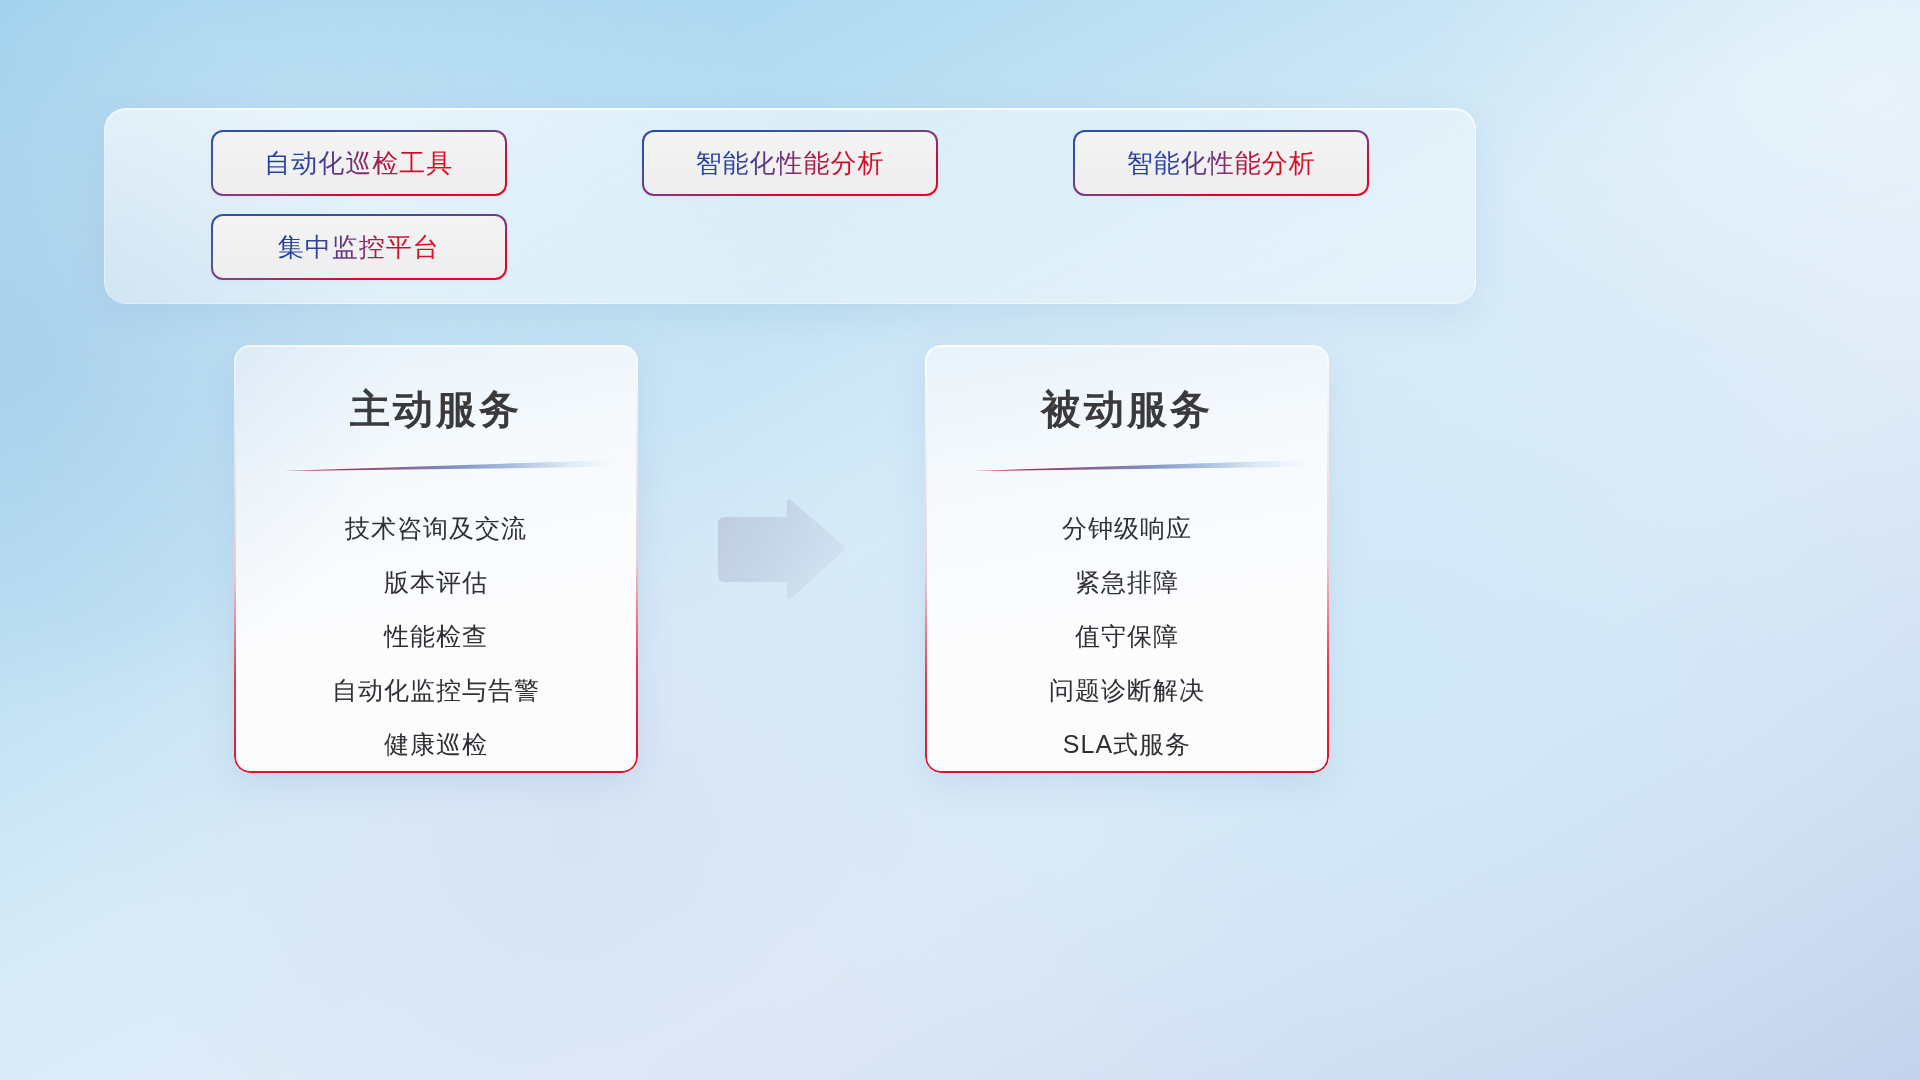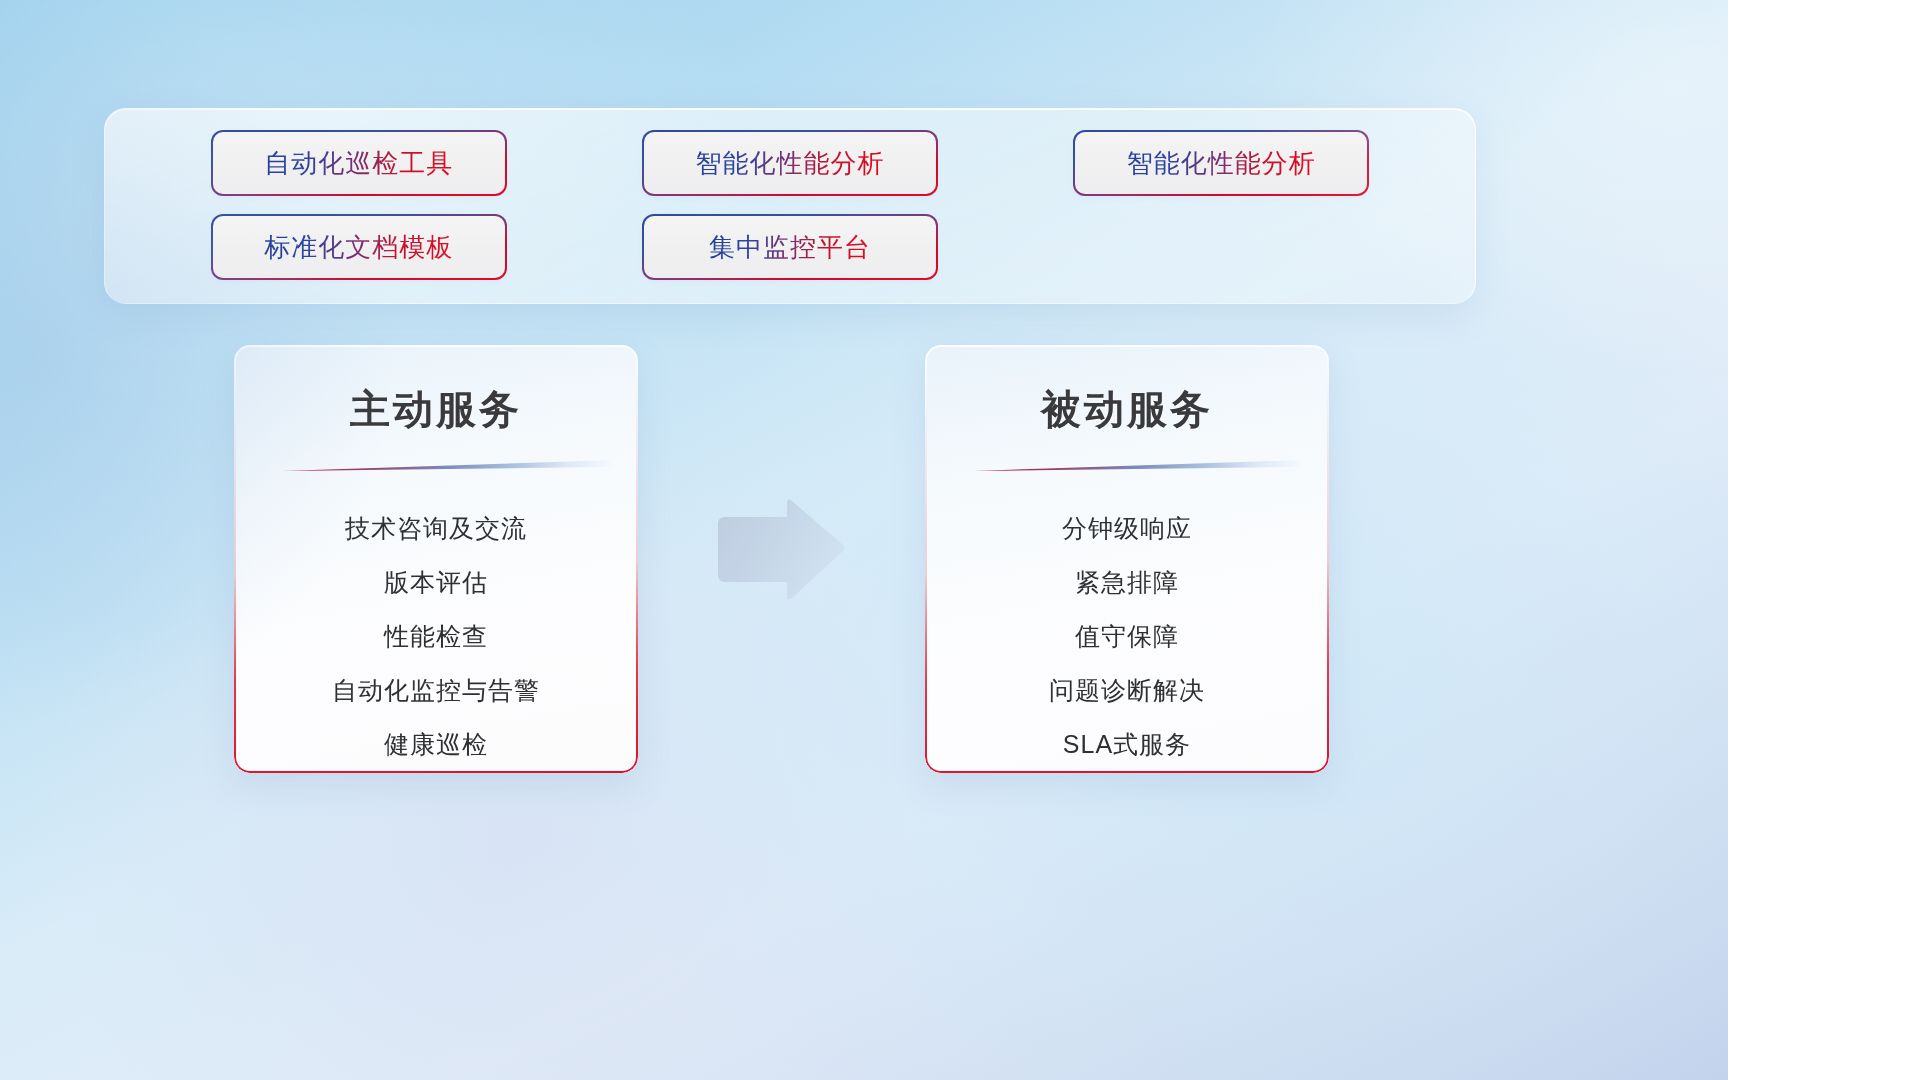--- a/index.html
+++ b/index.html
@@ -8,21 +8,21 @@
   html, body {
     width: 1920px;
     height: 1080px;
     overflow: hidden;
     font-family: "Liberation Sans", "DejaVu Sans", sans-serif;
   }
 
   
   #stage {
     position: relative;
-    width: 1728px;
+    width: 1920px;
     height: 1080px;
     background:
       radial-gradient(ellipse 900px 700px at 12% 18%,  rgba(255,255,255,0.30) 0%, rgba(255,255,255,0.0) 62%),
       radial-gradient(ellipse 1100px 800px at 72% 62%, rgba(205,232,248,0.85) 0%, rgba(205,232,248,0.0) 65%),
       radial-gradient(ellipse 700px 620px at 30% 78%,  rgba(215,226,244,0.80) 0%, rgba(215,226,244,0.0) 70%),
       linear-gradient(152deg, #97cdec 0%, #b4dcf2 24%, #d9ecf8 48%, #e2ecf8 66%, #cfdcf0 86%, #c3d3ec 100%);
   }
   #stage::after{
     content:"";
     position:absolute; inset:0;
@@ -186,23 +186,20 @@
 
 
     <div class="tag">
       <span class="tag-label">智能化性能分析</span>
     </div>
 
     <div class="tag">
       <span class="tag-label">智能化性能分析</span>
     </div>
 
-    <div class="tag">
-      <span class="tag-label">标准化文档模板</span>
-    </div>
 
     <div class="tag">
       <span class="tag-label">集中监控平台</span>
     </div>
 
   </div>
 
   <div class="card" id="card-active">
     <div class="card-title">主动服务</div>
     <div class="card-divider">

